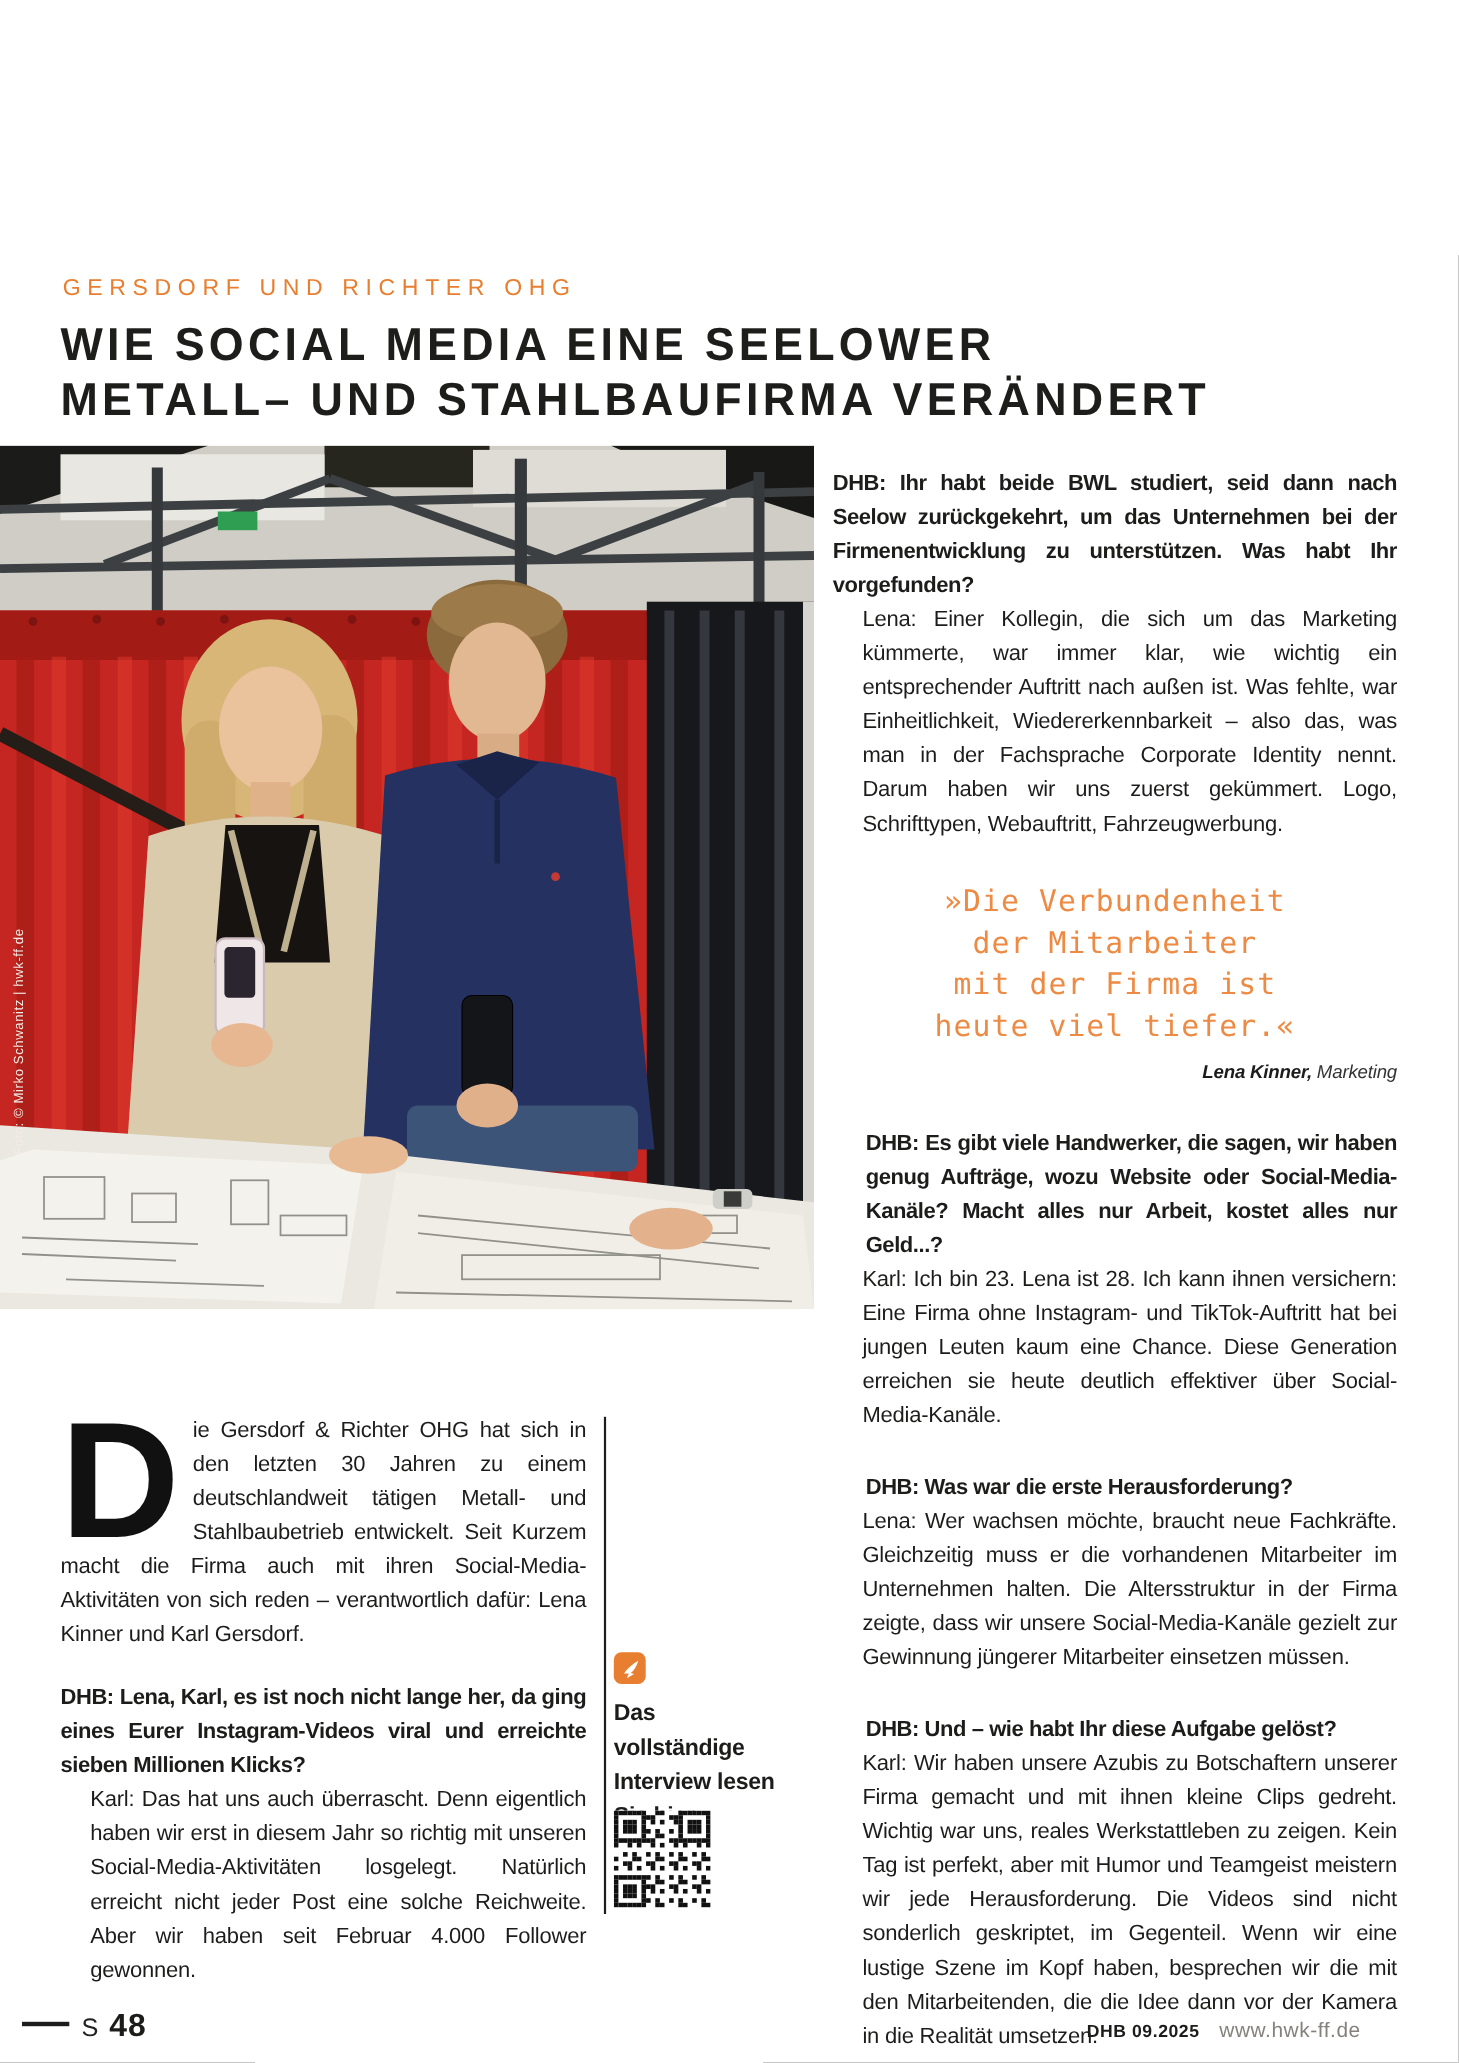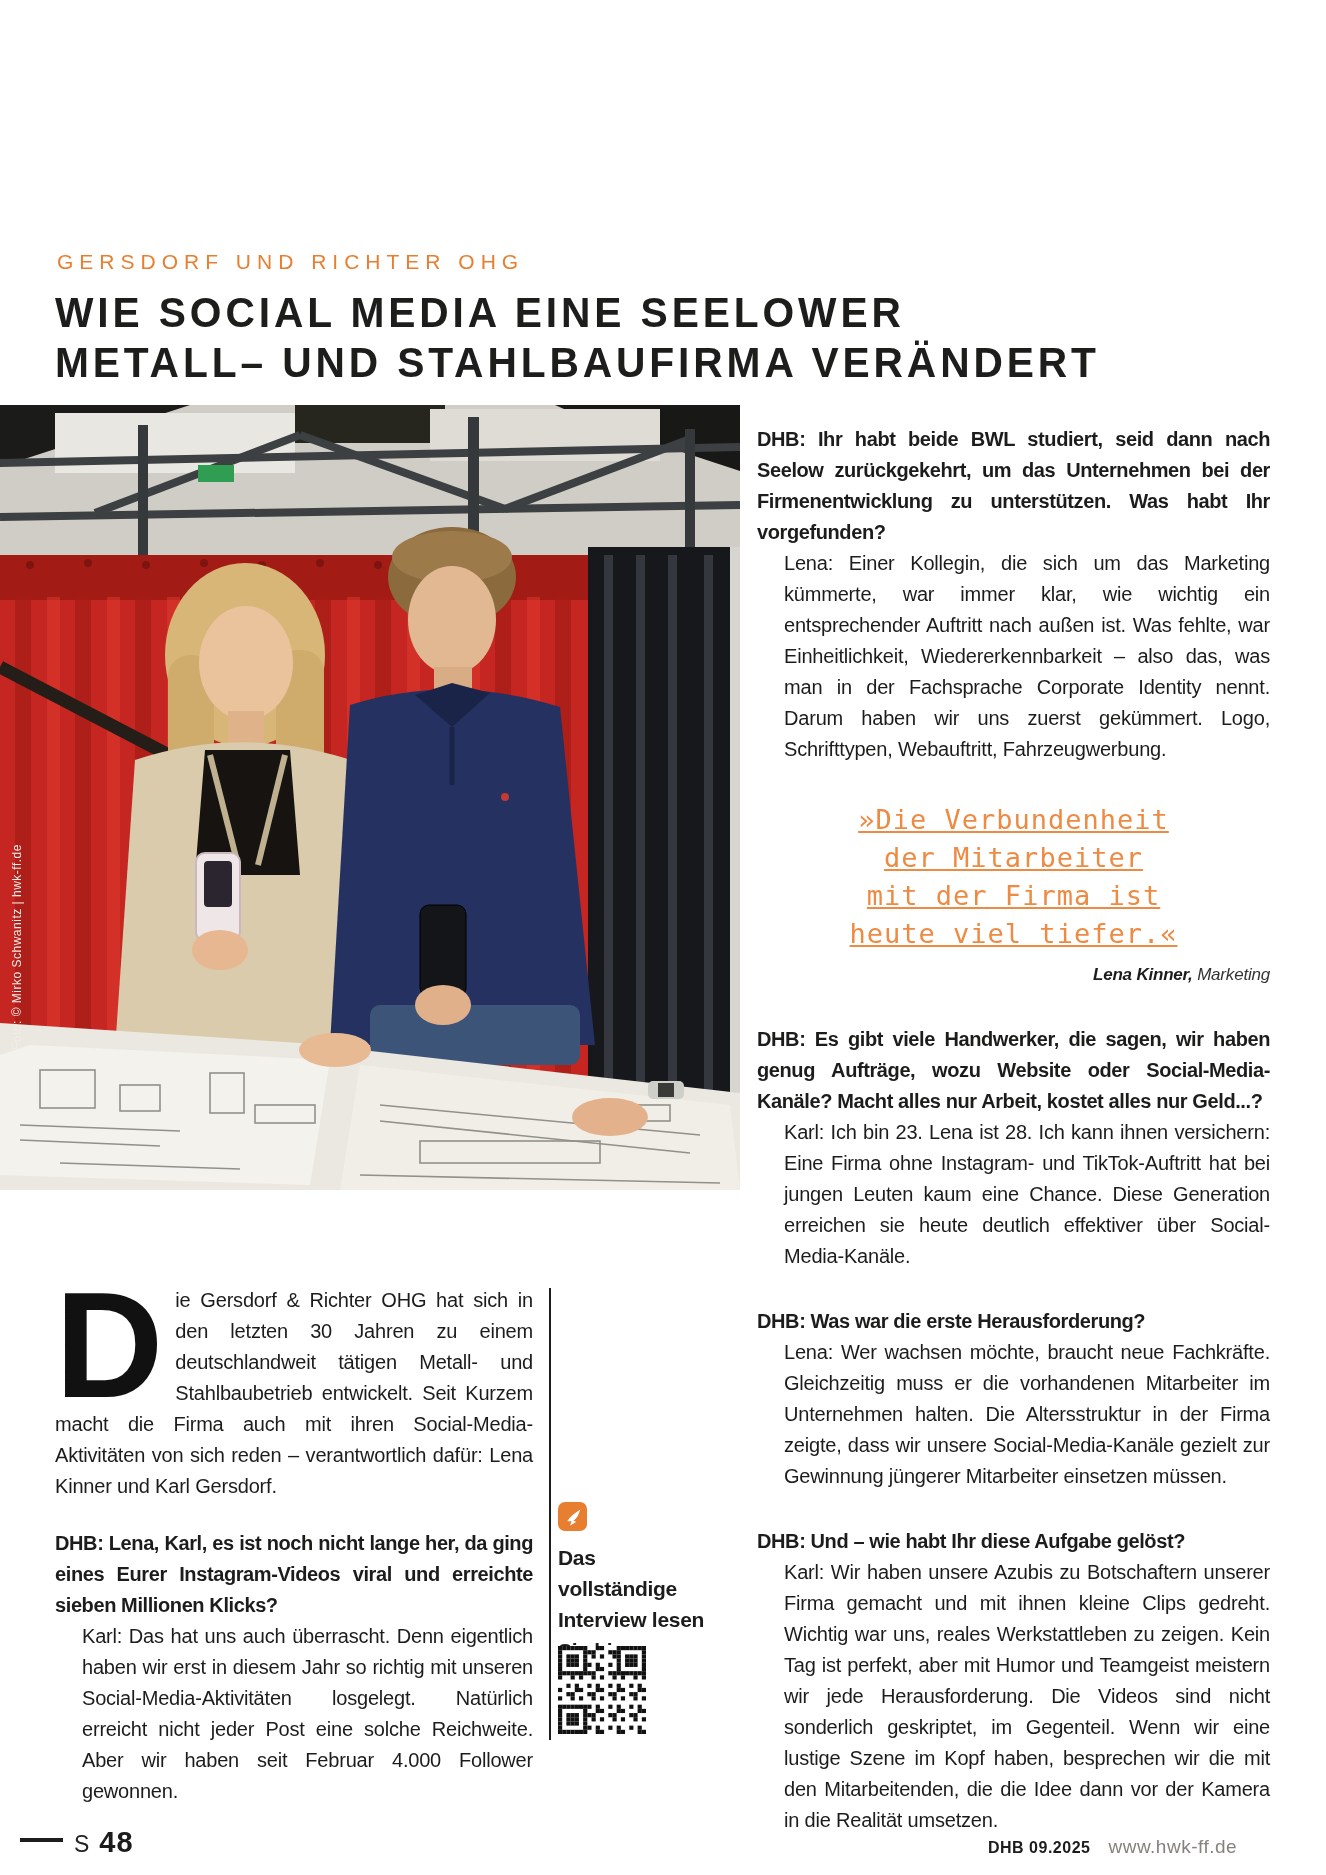--- a/index.html
+++ b/index.html
@@ -16,26 +16,26 @@
         transform-origin:left top;font-size:12px;color:#f4ebe7;letter-spacing:.5px;white-space:nowrap;}
   
   .body-text{font-size:20px;line-height:31px;text-align:justify;letter-spacing:-.2px;}
   .question{font-weight:bold;letter-spacing:-.4px;margin:0;}
   .answer{margin:0;padding-left:27px;}
   .right-col{position:absolute;left:757px;top:424px;width:513px;}
   .left-col{position:absolute;left:55px;top:1285px;width:478px;}
   .dropcap{float:left;font-size:150px;line-height:108px;font-weight:700;
            margin:6px 16px 0 0;letter-spacing:-4px;color:#111;}
   .intro{margin:0;}
-  .mt{margin-top:34px;}
+  .mt{margin-top:34px;margin-left:30px;}
   .mt-sm{margin-top:26px;}
   
   .pull-quote{margin:36px 0 6px 0;text-align:center;color:#ED8A43;
       font-family:"DejaVu Sans Mono",monospace;font-size:27px;line-height:38px;
-      letter-spacing:1px;white-space:pre-line;text-decoration:underline;}
+      letter-spacing:1px;white-space:pre-line;}
   .attribution{text-align:right;font-size:17px;margin-top:6px;font-style:italic;}
   .attribution .name{font-weight:bold;}
   .attribution .role{color:#333;}
   
   .v-rule{position:absolute;left:549px;top:1288px;width:2px;height:452px;background:#1d1d1b;}
   .link-icon{position:absolute;left:558px;top:1502px;width:29px;height:29px;background:#E87E2F;
              border-radius:7px;display:flex;align-items:center;justify-content:center;}
   .interview-note{position:absolute;left:558px;top:1542px;width:160px;font-weight:bold;
              font-size:21px;line-height:31px;white-space:pre-line;letter-spacing:-.3px;}
   .qr{position:absolute;left:558px;top:1646px;width:88px;height:88px;background:#fff;}

